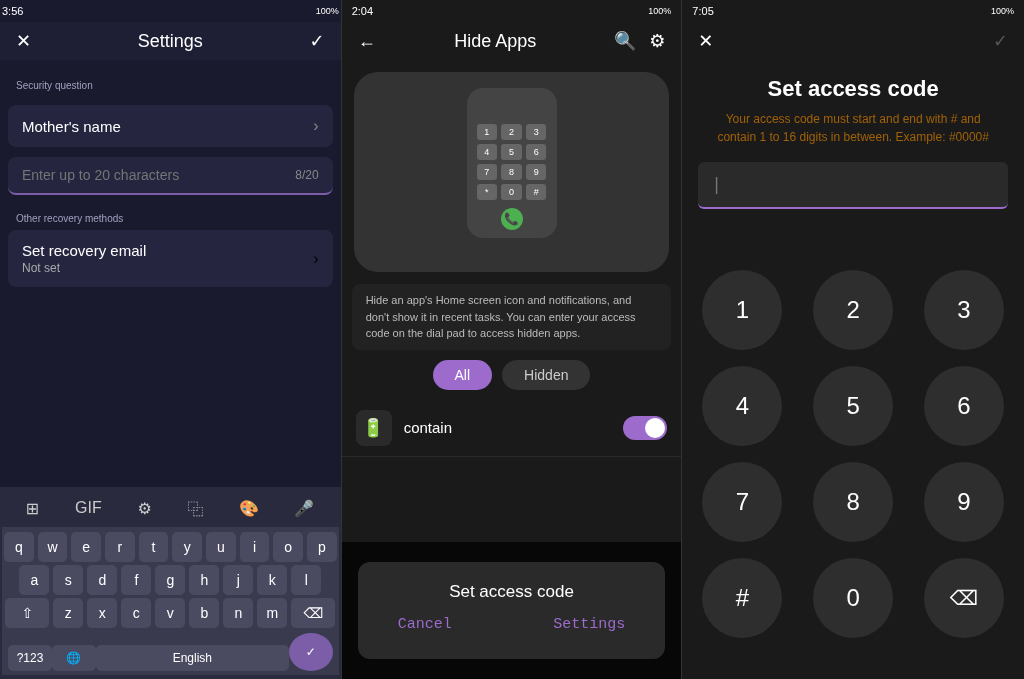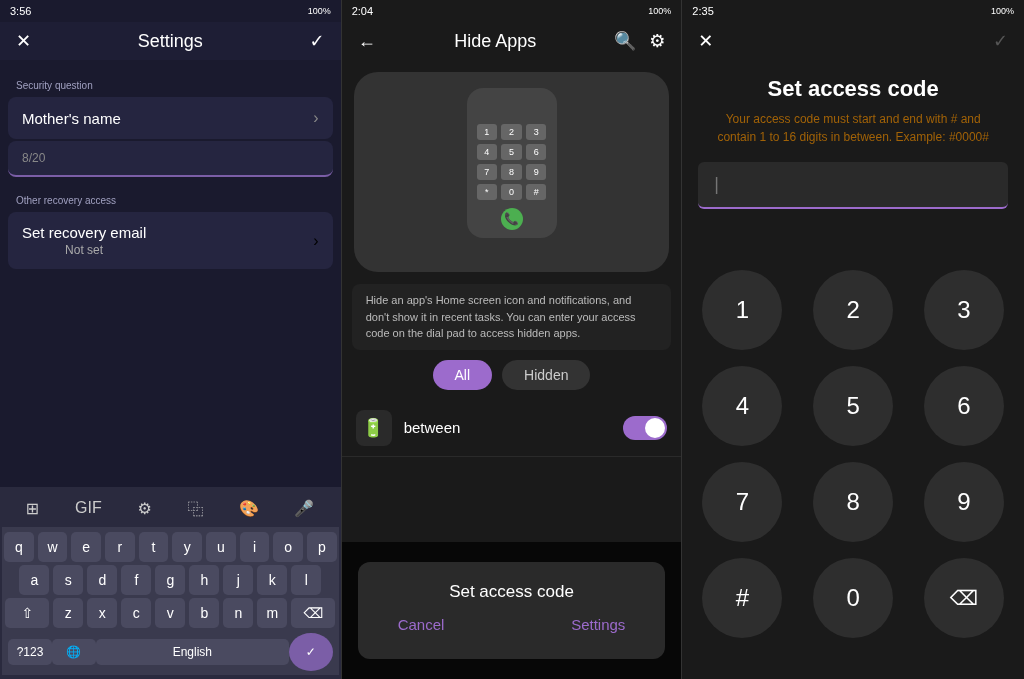--- a/index.html
+++ b/index.html
@@ -20,21 +20,21 @@
       background: #1a1a2e;
       display: flex;
       flex-direction: column;
       position: relative;
       overflow: hidden;
     }
     .status-bar-1 {
       display: flex;
       justify-content: space-between;
       align-items: center;
-      padding: 4px 10px;
+      padding: 4px 2px;
       background: #1a1a2e;
       color: #fff;
       font-size: 11px;
       height: 22px;
     }
     .top-bar-1 {
       display: flex;
       justify-content: space-between;
       align-items: center;
       padding: 8px 16px;
@@ -56,21 +56,21 @@
       padding: 12px 0;
       overflow: hidden;
     }
     .section-label {
       font-size: 10px;
       color: #a0a0c0;
       padding: 8px 16px 4px;
     }
     .setting-item {
       background: #252540;
-      margin: 2px 8px;
+      margin: 10px 8px;
       border-radius: 8px;
       padding: 12px 14px;
       display: flex;
       justify-content: space-between;
       align-items: center;
       color: #fff;
       cursor: pointer;
     }
     .setting-item .label {
       font-size: 15px;
@@ -103,21 +103,20 @@
     }
     .recovery-item {
       background: #252540;
       margin: 2px 8px;
       border-radius: 8px;
       padding: 12px 14px;
       display: flex;
       justify-content: space-between;
       align-items: center;
       cursor: pointer;
-      text-align: center;
     }
     .recovery-item .info .main-label {
       font-size: 15px;
       color: #fff;
     }
     .recovery-item .info .sub-label {
       font-size: 12px;
       color: #aaa;
       margin-top: 2px;
     }
@@ -154,21 +153,21 @@
       text-align: center;
       font-size: 14px;
       min-width: 28px;
       flex: 1;
       max-width: 30px;
     }
     .key.wide { max-width: 44px; flex: 1.5; }
     .bottom-row {
       display: flex;
       justify-content: space-between;
-      align-items: center;
+      align-items: flex-end;
       padding: 2px 4px;
     }
     .bottom-key {
       background: #4a4a60;
       color: #fff;
       border-radius: 5px;
       padding: 6px 8px;
       font-size: 12px;
       min-width: 44px;
       text-align: center;
@@ -355,20 +354,21 @@
       justify-content: space-between;
     }
     .modal-btn {
       font-size: 15px;
       font-weight: 500;
       padding: 6px 20px;
       background: transparent;
       border: none;
       cursor: pointer;
       border-radius: 4px;
+      font-family: Liberation Mono, monospace;
     }
     .modal-btn.cancel { color: #9c6bcc; }
     .modal-btn.settings-btn { color: #9c6bcc; }
 
     
     .panel3 {
       width: 342px;
       height: 679px;
       background: #1a1a1a;
       display: flex;
@@ -475,24 +475,25 @@
     <span class="top-bar-icon">✓</span>
   </div>
 
   <div class="settings-content">
     <div class="section-label">Security question</div>
     <div class="setting-item">
       <span class="label">Mother's name</span>
       <span class="chevron">›</span>
     </div>
     <div class="input-item">
+      <input type="text" placeholder="Enter up to 20 characters" style="">
       <span class="input-count">8/20</span>
     </div>
 
-    <div class="section-label" style="margin-top:10px;">Other recovery access</div>
+    <div class="section-label" style="margin-top:10px;">Other recovery methods</div>
     <div class="recovery-item">
       <div class="info">
         <div class="main-label">Set recovery email</div>
         <div class="sub-label">Not set</div>
       </div>
       <span class="chevron">›</span>
     </div>
   </div>
 
   <div class="keyboard-area">
@@ -590,38 +591,38 @@
 
   <div class="hide-apps-desc" style="font-size:11px;">Hide an app's Home screen icon and notifications, and don't show it in recent tasks. You can enter your access code on the dial pad to access hidden apps.</div>
 
   <div class="tab-bar">
     <button class="tab-btn active">All</button>
     <button class="tab-btn inactive">Hidden</button>
   </div>
 
   <div class="app-list-item">
     <div class="app-icon">🔋</div>
-    <span class="app-name">between</span>
+    <span class="app-name">contain</span>
     <div class="toggle-on"></div>
   </div>
 
   <div class="modal-overlay">
     <div class="modal-box">
       <div class="modal-title">Set access code</div>
       <div class="modal-buttons">
         <button class="modal-btn cancel">Cancel</button>
         <button class="modal-btn settings-btn">Settings</button>
       </div>
     </div>
   </div>
 </div>
 
 <div class="panel3">
   <div class="status-bar-3">
-    <span>2:35</span>
+    <span>7:05</span>
     <div class="status-icons">
       <span>100%</span>
     </div>
   </div>
 
   <div class="top-bar-3">
     <span class="top-bar-icon">✕</span>
     <span class="top-bar-icon" style="color:#555;">✓</span>
   </div>
 

